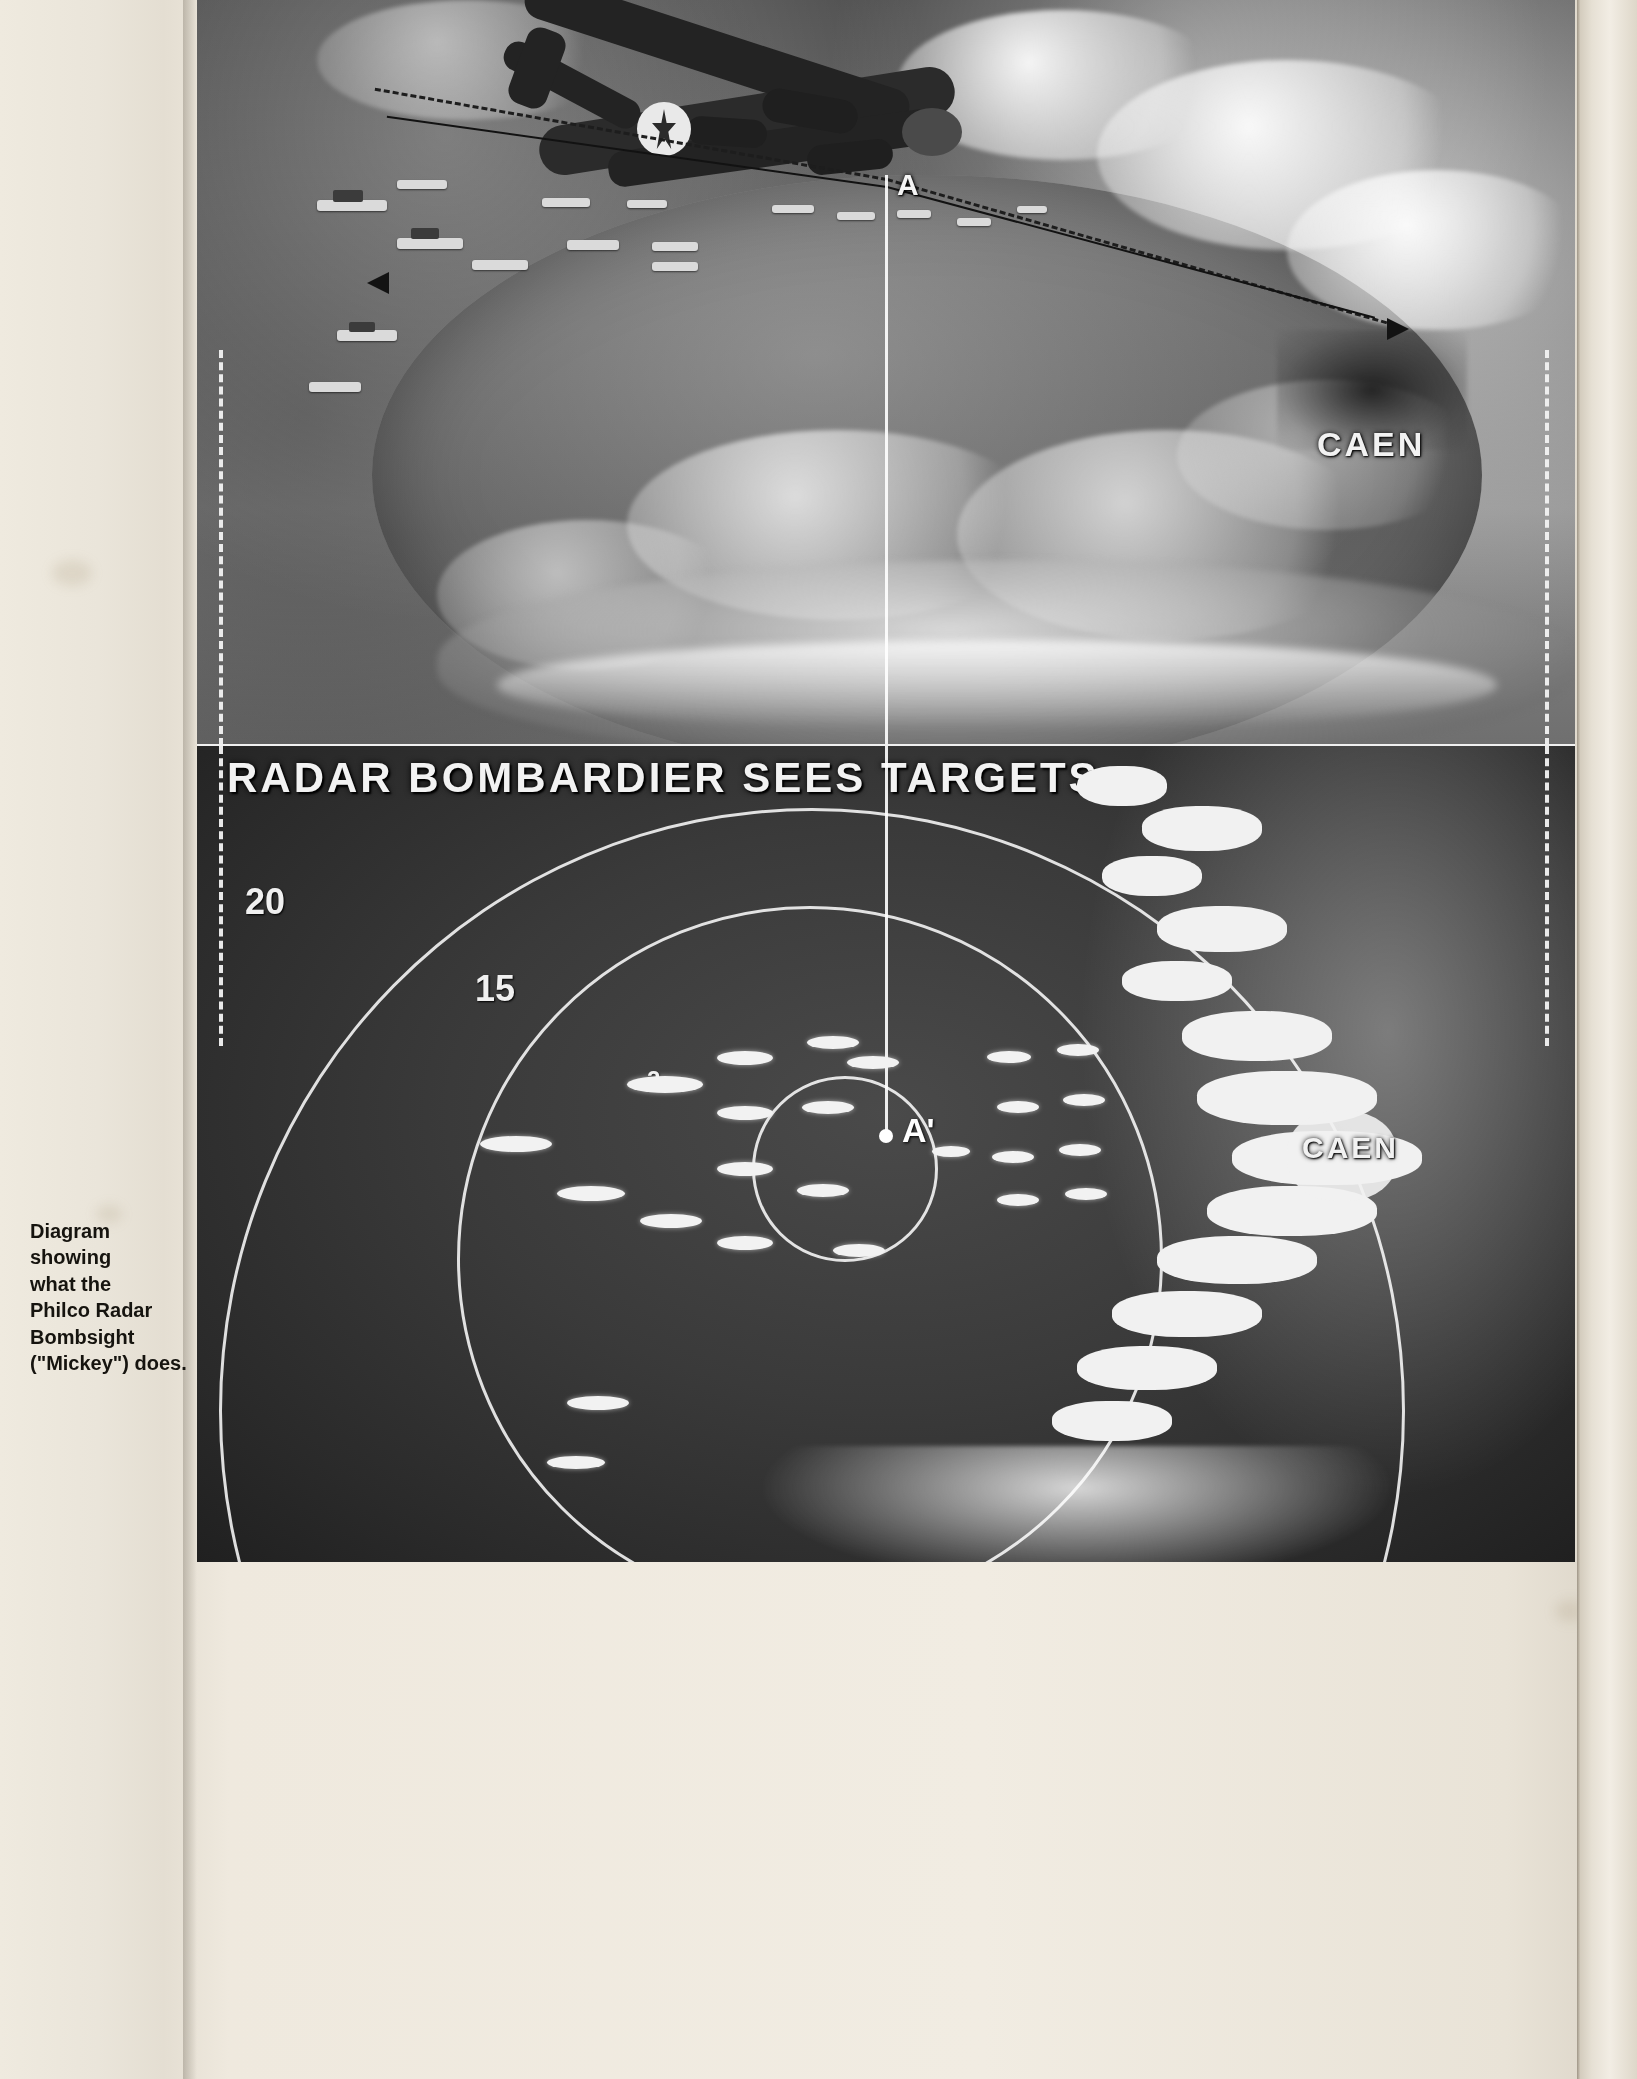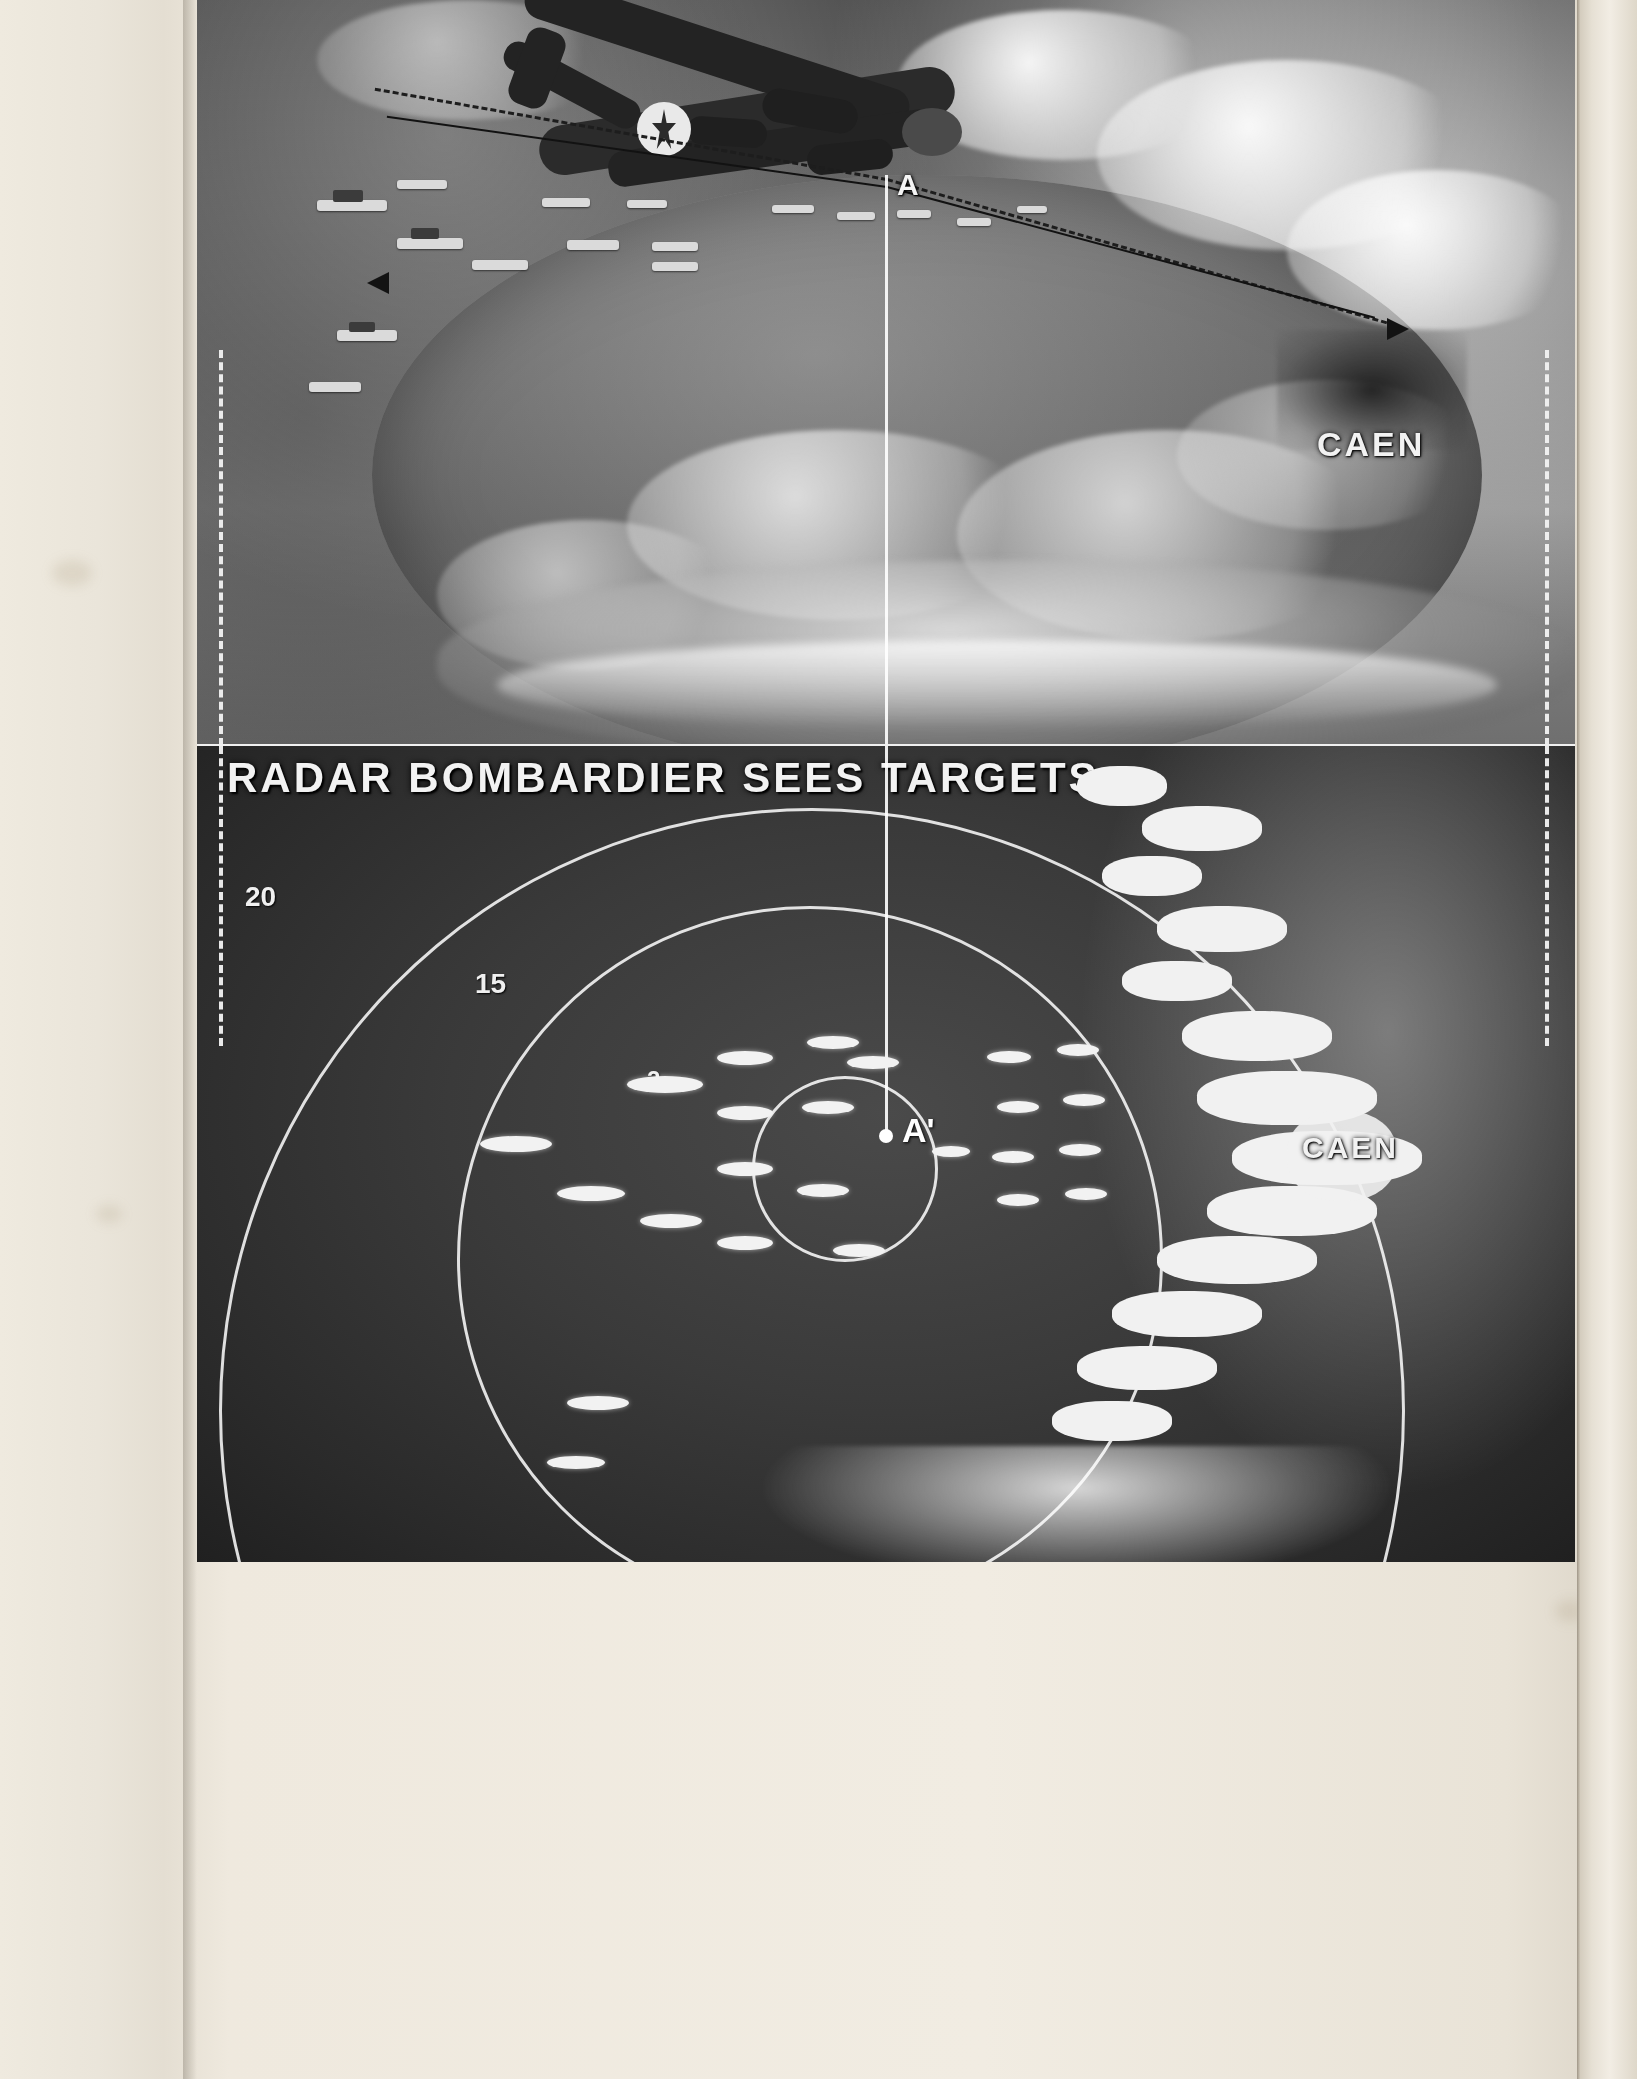--- a/index.html
+++ b/index.html
@@ -86,21 +86,21 @@
 
   
   #bottom-panel{position:absolute;left:0;top:746px;width:1378px;height:816px;overflow:hidden;
       background:radial-gradient(ellipse at 50% 45%,#4a4a4a 0%,#3a3a3a 45%,#2a2a2a 80%,#202020 100%);}
   #scope-title{position:absolute;left:30px;top:8px;color:#f2f2f2;font-size:42px;font-weight:700;
       letter-spacing:3px;text-shadow:0 0 6px rgba(0,0,0,.9),2px 2px 2px #000;}
   .range-ring{position:absolute;border:3px solid rgba(255,255,255,.85);border-radius:50%;}
   #ring20{left:22px;top:62px;width:1180px;height:1200px;}
   #ring10{left:260px;top:160px;width:700px;height:700px;}
   #ring2{left:555px;top:330px;width:180px;height:180px;}
-  .ring-num{position:absolute;color:#f0f0f0;font-size:28px;font-weight:700;text-shadow:1px 1px 2px #000;}
+  .ring-num{position:absolute;color:#f0f0f0;font-size:36px;font-weight:700;text-shadow:1px 1px 2px #000;}
   #num20{left:48px;top:135px;}
   #num10{left:278px;top:222px;}
   #num2{left:450px;top:320px;font-size:24px;}
   #scope-vline{position:absolute;left:688px;top:0;width:3px;height:390px;background:rgba(255,255,255,.9);}
   #center-dot{position:absolute;left:682px;top:383px;width:14px;height:14px;border-radius:50%;background:#fff;}
   #label-Aprime{position:absolute;left:705px;top:365px;color:#fff;font-size:34px;font-weight:700;text-shadow:1px 1px 3px #000;}
   
   .blip{position:absolute;background:#f2f2f2;border-radius:50%;box-shadow:0 0 5px rgba(255,255,255,.55);}
   
   #coastline{position:absolute;left:840px;top:0;width:540px;height:816px;
@@ -256,14 +256,21 @@
       <div id="shore-bottom"></div>
       <div class="caen-label" id="caen-bottom" style="position:absolute;left:1105px;top:385px;">CAEN</div>
 
       <div class="vdash" style="left:22px;top:0px;height:300px;"></div>
       <div class="vdash" style="left:1348px;top:0px;height:300px;"></div>
     </div>
 
     <div class="hline" style="left:0;top:744px;width:1378px;"></div>
   </div>
 
+  <div id="caption">
+    <div>Diagram showing</div>
+    <div>what the</div>
+    <div>Philco Radar</div>
+    <div>Bombsight</div>
+    <div>("Mickey") does.</div>
+  </div>
 
 </div>
 
 </body></html>

